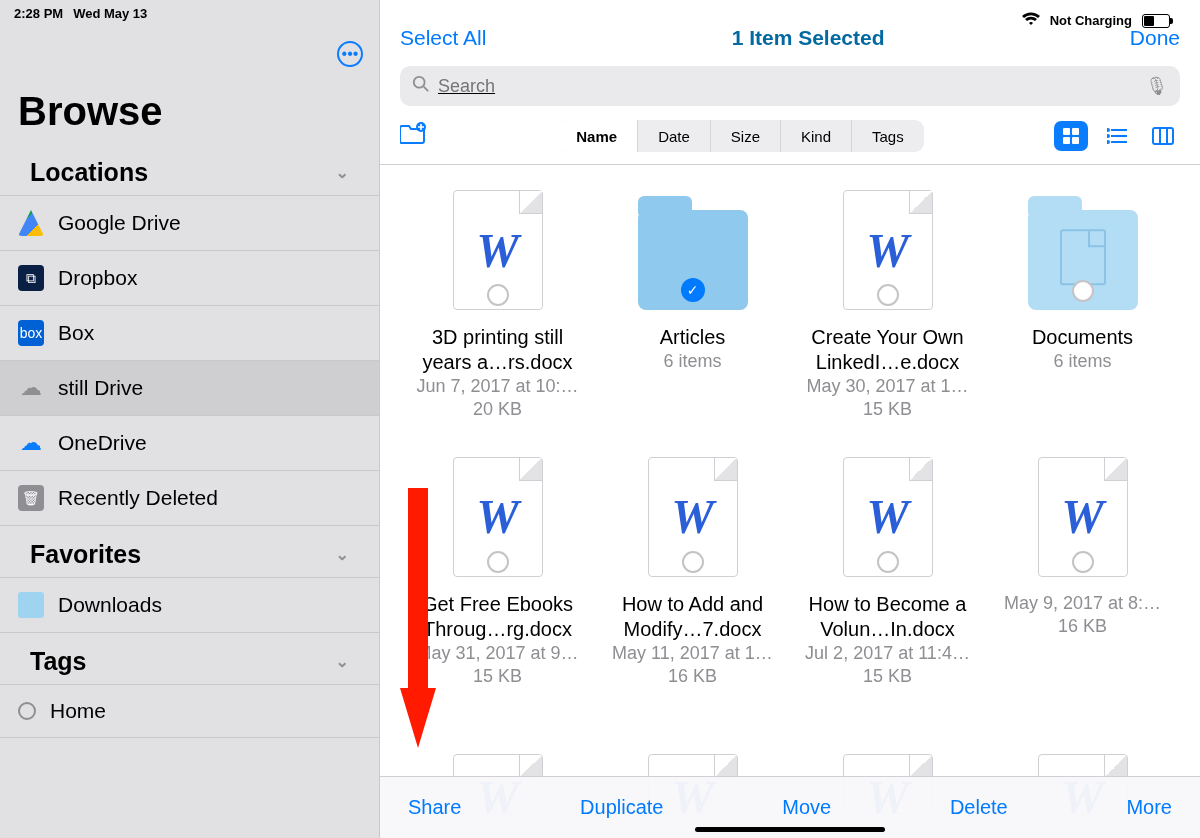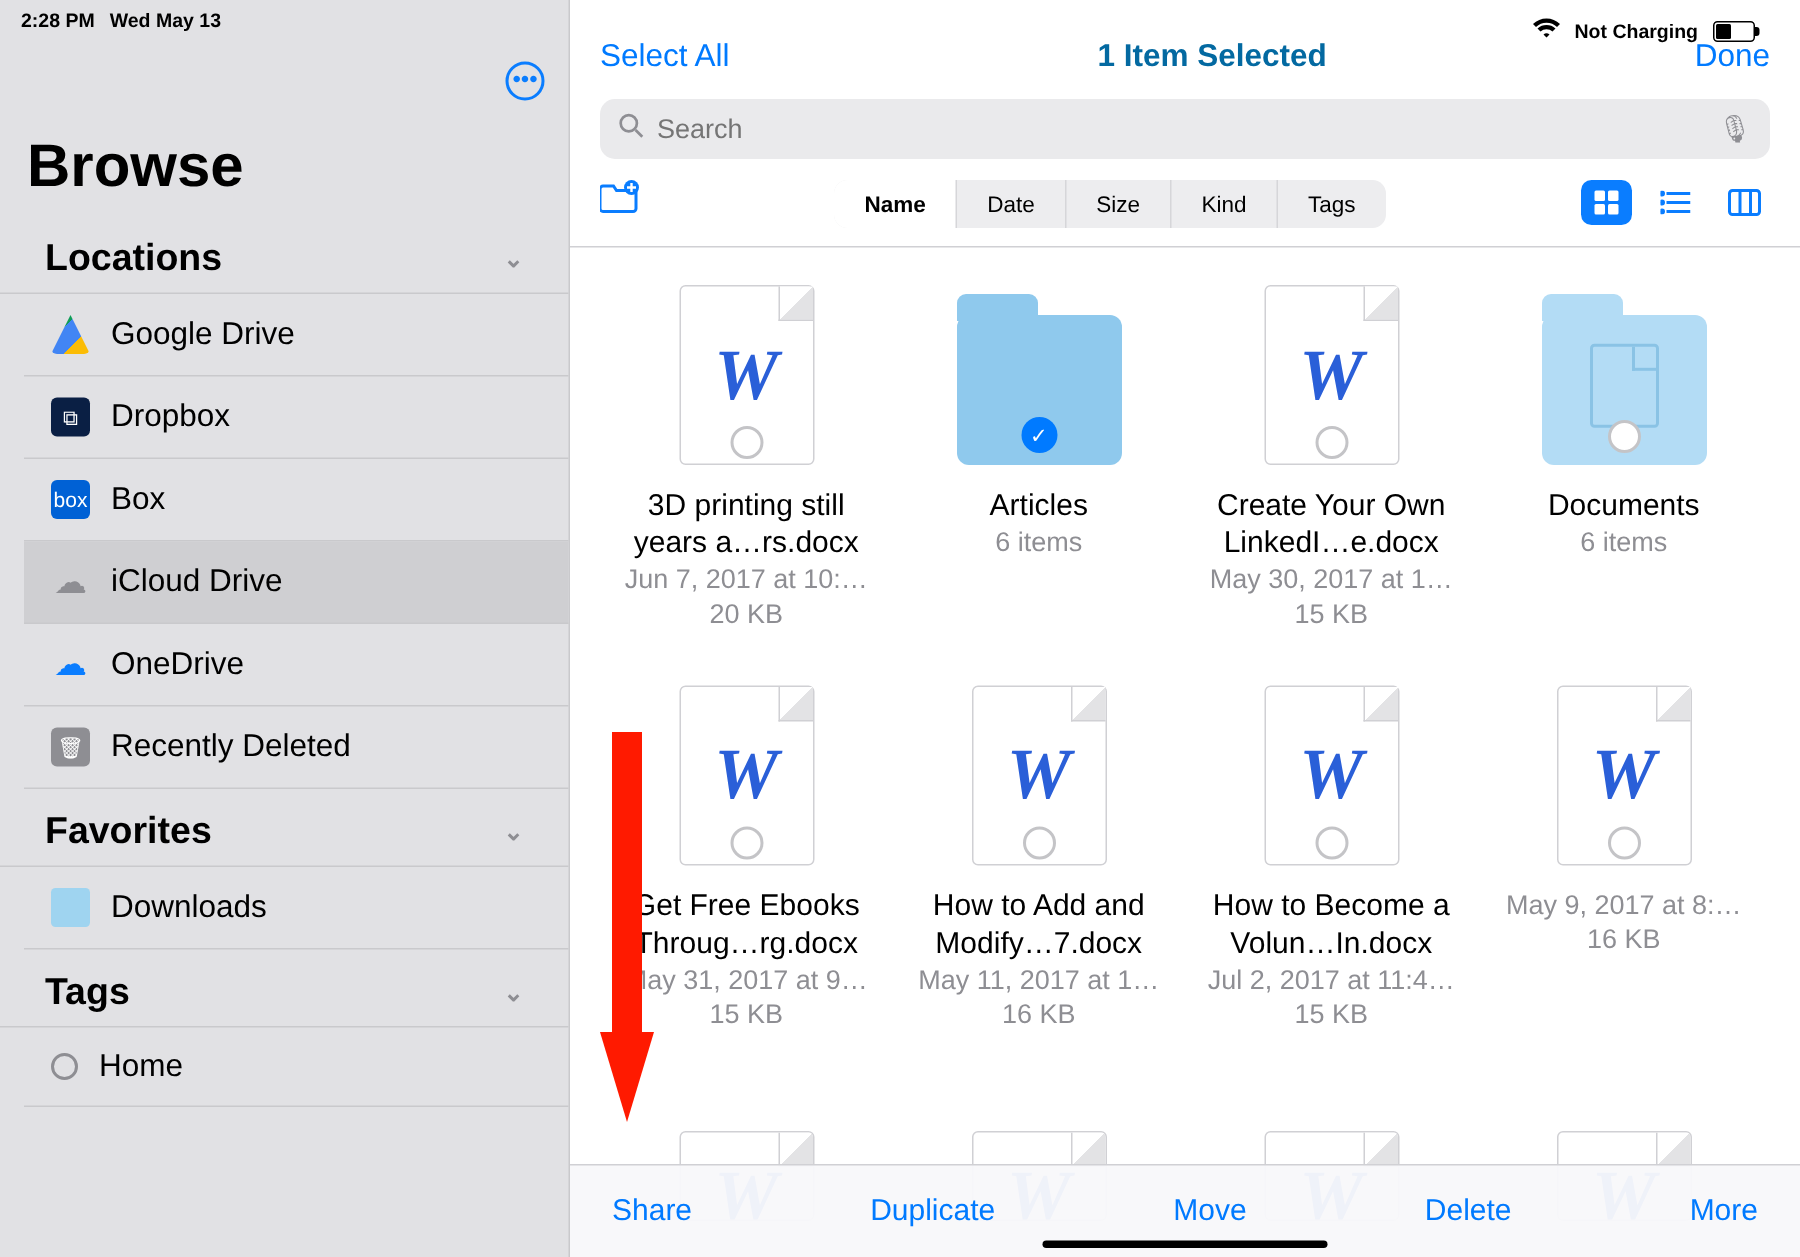--- a/index.html
+++ b/index.html
@@ -7,21 +7,21 @@
 
 
 .sidebar { width: 380px; height: 100%; background: #e1e1e4; display: flex; flex-direction: column; border-right: 1px solid #c9c9cc; }
 .status-bar { display: flex; align-items: center; padding: 6px 14px 10px; font-size: 13px; font-weight: 600; color:#000; gap:10px;}
 .more-row { display:flex; justify-content:flex-end; padding: 10px 16px 4px; }
 .more-circle { width:26px; height:26px; border:2px solid #0a7dff; border-radius:50%; display:flex; align-items:center; justify-content:center; color:#0a7dff; font-size:16px;}
 .browse-title { font-size: 40px; font-weight: 700; padding: 18px 18px 24px; }
 .section-header { display:flex; justify-content:space-between; align-items:center; padding: 0 30px 8px; font-size:25px; font-weight:700; border-bottom:1px solid #c9c9cc;}
 .section-header .chev { color:#8e8e93; font-size:16px;}
 .loc-list { list-style:none; }
-.loc-item { display:flex; align-items:center; gap:14px; padding:14px 18px; font-size:21px; border-bottom:1px solid #c9c9cc; color:#000; margin-left:16px; }
+.loc-item { display:flex; align-items:center; gap:14px; padding:14px 18px; font-size:21px; border-bottom:1px solid #c9c9cc; color:#000; margin-left:0; }
 .loc-item + .loc-item { border-top:none; }
 .loc-item.active { background:#cfcfd2; }
 .loc-icon { width:26px; height:26px; display:flex; align-items:center; justify-content:center; border-radius:4px; font-size:14px; color:#fff; }
 .ic-gdrive { background: linear-gradient(135deg,#0f9d58 33%, #4285f4 33% 66%, #fbbc05 66%); clip-path: polygon(50% 0,100% 100%,0 100%);}
 .ic-dropbox { background:#0a1f44; color:#fff;}
 .ic-box { background:#0061d5;}
 .ic-icloud { color:#8e8e93; font-size:22px;}
 .ic-ipad { border:2px solid #555; border-radius:4px; background:transparent;}
 .ic-onedrive { color:#0a7dff; font-size:22px;}
 .ic-trash { background:#8e8e93; border-radius:4px;}
@@ -30,24 +30,24 @@
 
 .section-gap { height: 14px; }
 
 
 .main { flex:1; display:flex; flex-direction:column; background:#fff; position:relative;}
 .top-actions { display:flex; align-items:center; justify-content:space-between; padding: 26px 20px 6px; }
 .top-actions .link { color:#007aff; font-size:21px; }
 .title-selected { font-size:21px; font-weight:700; color:#0369a1; }
 
 .search-bar { margin: 10px 20px 0; background:#eaeaec; border-radius:10px; height:40px; display:flex; align-items:center; padding:0 12px; color:#8e8e93; font-size:18px;}
-.search-bar input { flex:1; border:none; background:transparent; font-size:18px; color:#000; outline:none; margin-left:8px;}
+.search-bar input { flex:1; border:none; background:transparent; font-size:18px; color:#000; outline:none; margin-left:8px;text-decoration:underline;}
 .mic { margin-left:auto; color:#8e8e93; font-size:18px;}
 
-.tool-row { display:flex; align-items:flex-start; padding:14px 20px 12px; border-bottom:1px solid #d0d0d4;}
+.tool-row { display:flex; align-items:center; padding:14px 20px 12px; border-bottom:1px solid #d0d0d4;}
 .newfolder { color:#0a7dff; font-size:22px;}
 .segmented { margin:0 auto; display:flex; background:#ededef; border-radius:9px; overflow:hidden; height:32px;}
 .segmented span { padding:6px 20px; font-size:15px; color:#000; display:flex; align-items:center; border-right:1px solid #d6d6d9;}
 .segmented span:last-child{border-right:none;}
 .segmented span.active { background:#fff; font-weight:600;}
 .view-controls { display:flex; gap:12px; align-items:center; }
 .view-btn { width:34px; height:30px; border-radius:7px; display:flex; align-items:center; justify-content:center; color:#0a7dff; font-size:18px;}
 .view-btn.active { background:#0a7dff; color:#fff;}
 
 
@@ -113,21 +113,21 @@
     <li class="loc-item">
       <span class="loc-icon ic-dropbox">⧉</span>
       <span>Dropbox</span>
     </li>
     <li class="loc-item">
       <span class="loc-icon ic-box">box</span>
       <span>Box</span>
     </li>
     <li class="loc-item active">
       <span class="loc-icon ic-icloud">☁︎</span>
-      <span>iCloud Drive</span>
+      <span>still Drive</span>
     </li>
     <li class="loc-item">
       <span class="loc-icon ic-onedrive">☁</span>
       <span>OneDrive</span>
     </li>
     <li class="loc-item">
       <span class="loc-icon ic-trash">🗑</span>
       <span>Recently Deleted</span>
     </li>
   </ul>

